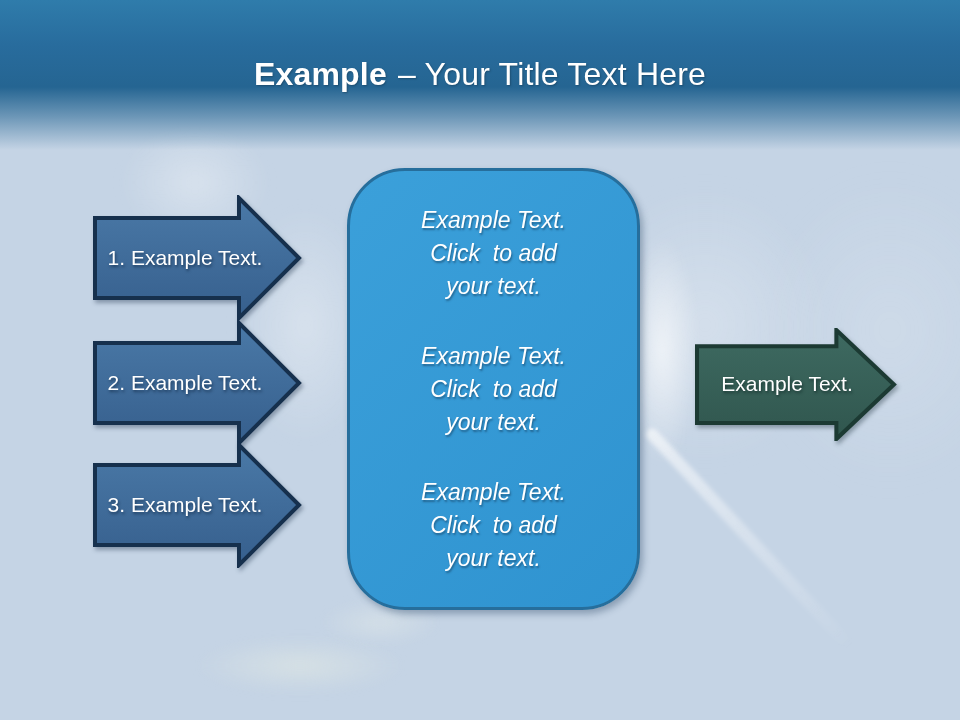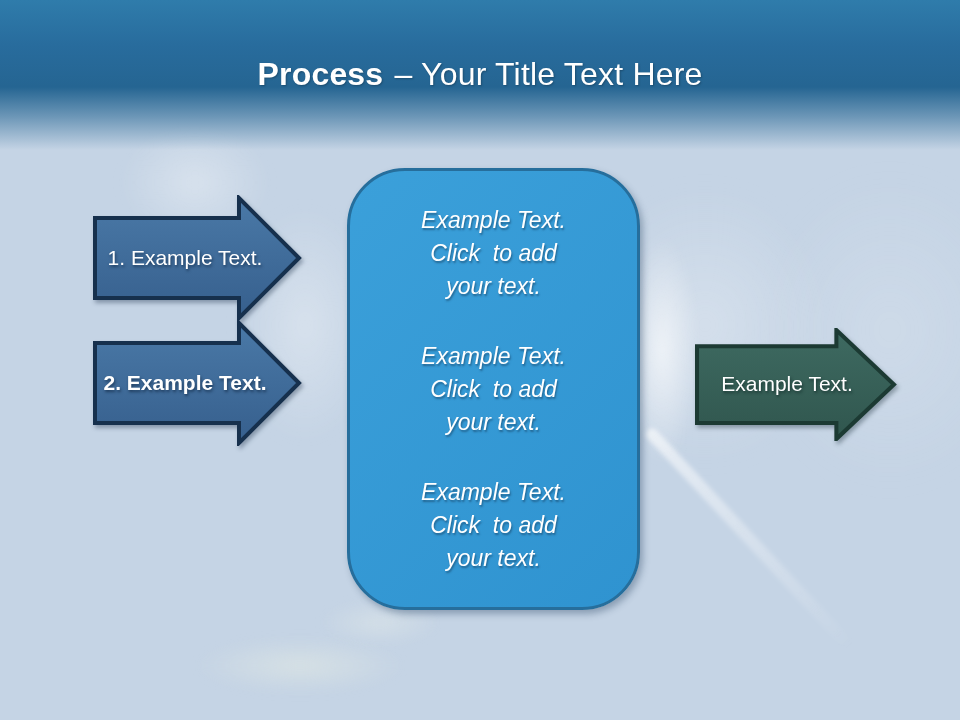--- a/index.html
+++ b/index.html
@@ -47,21 +47,21 @@
   
   .step-arrow{position:absolute;width:210px;height:126px;}
   .step-arrow svg{position:absolute;inset:0;filter:drop-shadow(2px 3px 2px rgba(15,35,60,.35));}
   .step-arrow .label{
     position:absolute;inset:0;display:flex;align-items:center;justify-content:center;
     padding-right:28px;padding-left:2px;
     color:#fff;font-size:21px;white-space:nowrap;
     text-shadow:1px 2px 3px rgba(10,30,55,.6);
   }
   .arrow1{left:93px;top:195px;}
-  .arrow2{left:93px;top:320px;font-weight:bold;}
+  .arrow2{left:93px;top:320px;}
   .arrow3{left:93px;top:442px;}
 
   
   .panel{
     position:absolute;left:347px;top:168px;width:293px;height:442px;
     box-sizing:border-box;border:3px solid #266e9c;border-radius:58px;
     background:linear-gradient(135deg,#3ba0da 0%,#2f93d0 100%);
     box-shadow:3px 4px 7px rgba(25,55,85,.35);
     display:flex;flex-direction:column;justify-content:center;align-items:center;
     row-gap:37px;
@@ -94,21 +94,21 @@
     <div class="blob blob-shark-body"></div>
     <div class="blob blob-shark-fin"></div>
     <div class="streak-tail"></div>
     <div class="blob blob-right-haze"></div>
     <div class="blob blob-bottom-fish1"></div>
     <div class="blob blob-bottom-fish2"></div>
   </div>
 
   <div class="header">
     <div class="title">
-      <span class="em">Process</span><span class="rest">– Your Title Text Here</span>
+      <span class="em">Example</span><span class="rest">– Your Title Text Here</span>
     </div>
   </div>
 
   <div class="step-arrow arrow1">
     <svg viewBox="0 0 210 126">
       <defs>
         <linearGradient id="stepGrad1" x1="0" y1="0" x2="0" y2="1">
           <stop offset="0" stop-color="#4a79a7"></stop>
             <stop offset="1" stop-color="#365f8d"></stop>
         </linearGradient>
@@ -124,20 +124,32 @@
         <linearGradient id="stepGrad2" x1="0" y1="0" x2="0" y2="1">
           <stop offset="0" stop-color="#4a79a7"></stop>
             <stop offset="1" stop-color="#365f8d"></stop>
         </linearGradient>
       </defs>
       <polygon points="2,23 146,23 146,3 206,63 146,123 146,103 2,103" fill="url(#stepGrad2)" stroke="#16304d" stroke-width="4"></polygon>
     </svg>
     <div class="label">2. Example Text.</div>
   </div>
 
+  <div class="step-arrow arrow3">
+    <svg viewBox="0 0 210 126">
+      <defs>
+        <linearGradient id="stepGrad3" x1="0" y1="0" x2="0" y2="1">
+          <stop offset="0" stop-color="#4a79a7"></stop>
+            <stop offset="1" stop-color="#365f8d"></stop>
+        </linearGradient>
+      </defs>
+      <polygon points="2,23 146,23 146,3 206,63 146,123 146,103 2,103" fill="url(#stepGrad3)" stroke="#16304d" stroke-width="4"></polygon>
+    </svg>
+    <div class="label">3. Example Text.</div>
+  </div>
 
   <div class="panel">
     <div class="block">
       <div class="line">Example Text.</div>
       <div class="line">Click  to add</div>
       <div class="line">your text.</div>
     </div>
     <div class="block">
       <div class="line">Example Text.</div>
       <div class="line">Click  to add</div>

